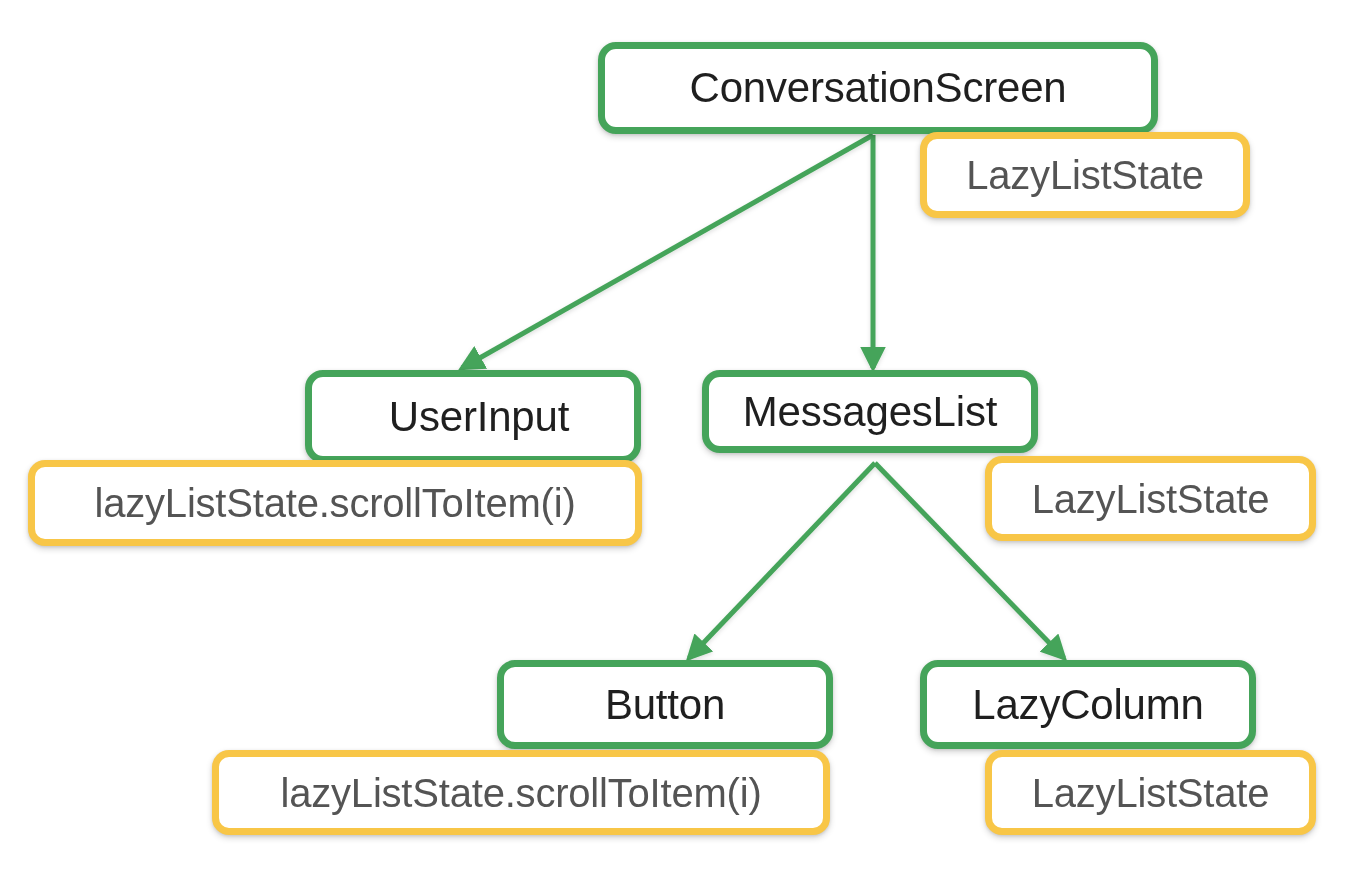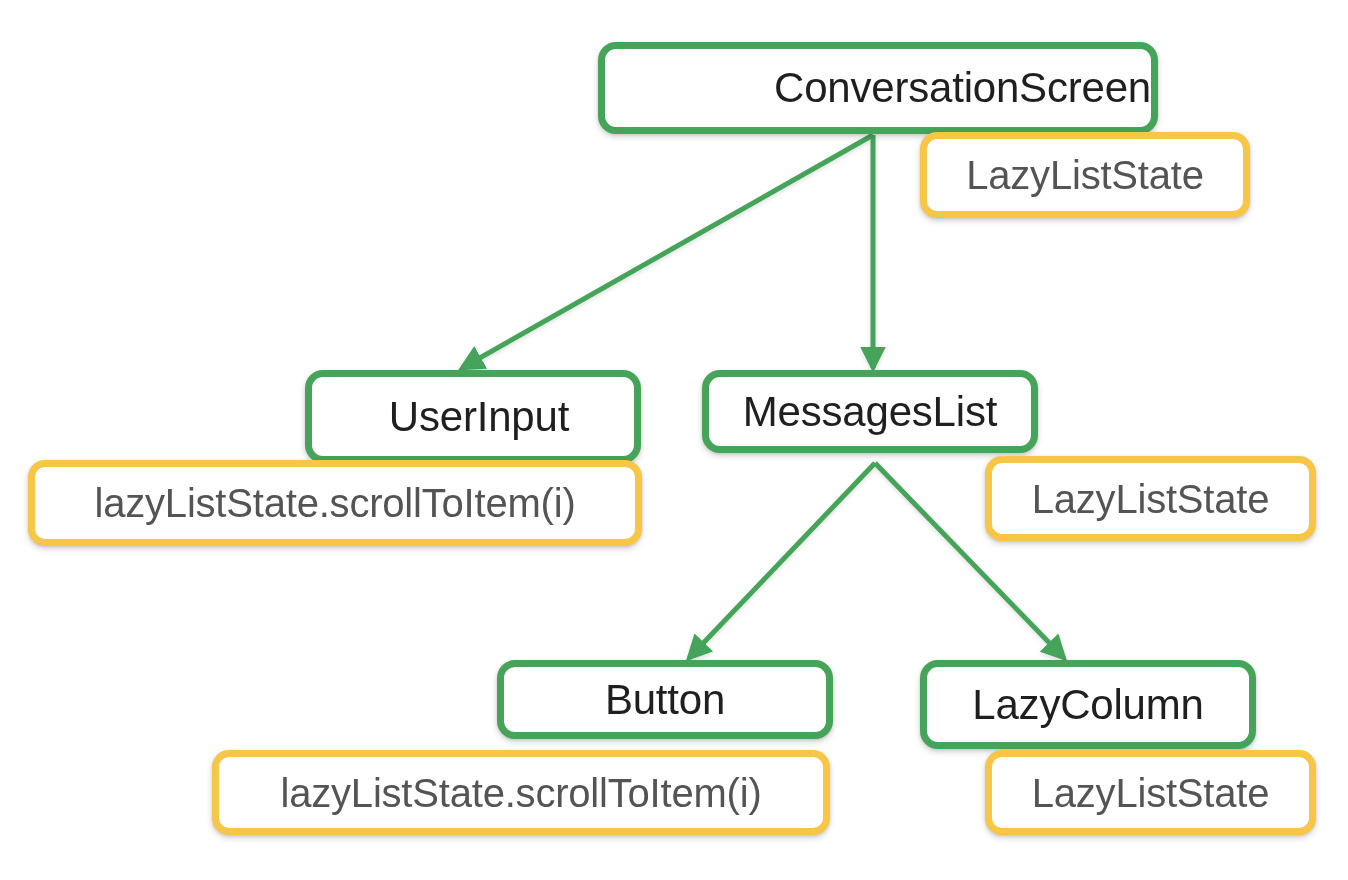--- a/index.html
+++ b/index.html
@@ -81,39 +81,39 @@
     </defs>
     <g id="edge-group" stroke="#45a45a" stroke-width="5" fill="none" stroke-linecap="butt" marker-end="url(#arrowhead)" filter="url(#softshadow)">
         <line x1="873" y1="135" x2="462" y2="368"></line>
         <line x1="873" y1="135" x2="873" y2="368"></line>
         <line x1="875" y1="463" x2="689" y2="658"></line>
         <line x1="875" y1="463" x2="1064" y2="658"></line>
       </g>
   </svg>
 
   <div id="node-layer">
-      <div class="node composable" style="left: 598px; top: 42px; width: 560px; height: 92px; justify-content: flex-end;">
+      <div class="node composable" style="left: 598px; top: 42px; width: 560px; height: 92px;">
         <span class="node-label">ConversationScreen</span>
       </div>
       <div class="node state" style="left: 920px; top: 132px; width: 330px; height: 86px;">
         <span class="node-label">LazyListState</span>
       </div>
       <div class="node composable" style="left: 305px; top: 370px; width: 336px; height: 93px; padding-left: 12px;">
         <span class="node-label">UserInput</span>
       </div>
       <div class="node state" style="left: 28px; top: 460px; width: 614px; height: 86px;">
         <span class="node-label">lazyListState.scrollToItem(i)</span>
       </div>
       <div class="node composable" style="left: 702px; top: 370px; width: 336px; height: 83px;">
         <span class="node-label">MessagesList</span>
       </div>
       <div class="node state" style="left: 985px; top: 456px; width: 331px; height: 85px;">
         <span class="node-label">LazyListState</span>
       </div>
-      <div class="node composable" style="left: 497px; top: 660px; width: 336px; height: 79px;">
+      <div class="node composable" style="left: 497px; top: 660px; width: 336px; height: 89px;">
         <span class="node-label">Button</span>
       </div>
       <div class="node state" style="left: 212px; top: 750px; width: 618px; height: 85px;">
         <span class="node-label">lazyListState.scrollToItem(i)</span>
       </div>
       <div class="node composable" style="left: 920px; top: 660px; width: 336px; height: 89px;">
         <span class="node-label">LazyColumn</span>
       </div>
       <div class="node state" style="left: 985px; top: 750px; width: 331px; height: 85px;">
         <span class="node-label">LazyListState</span>

